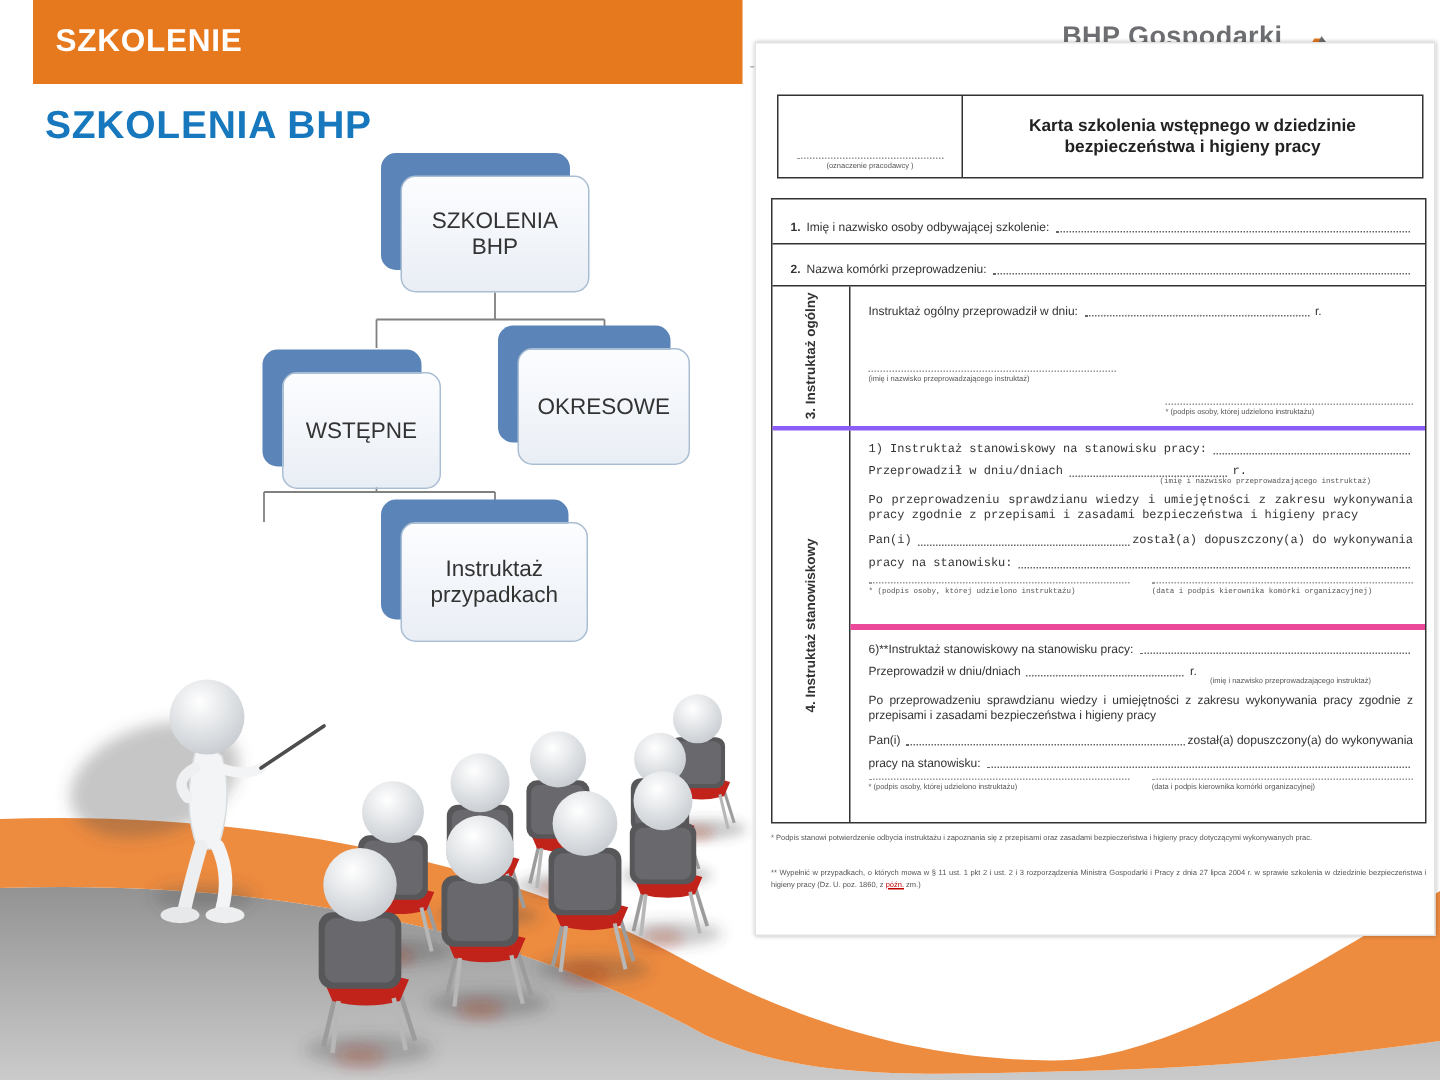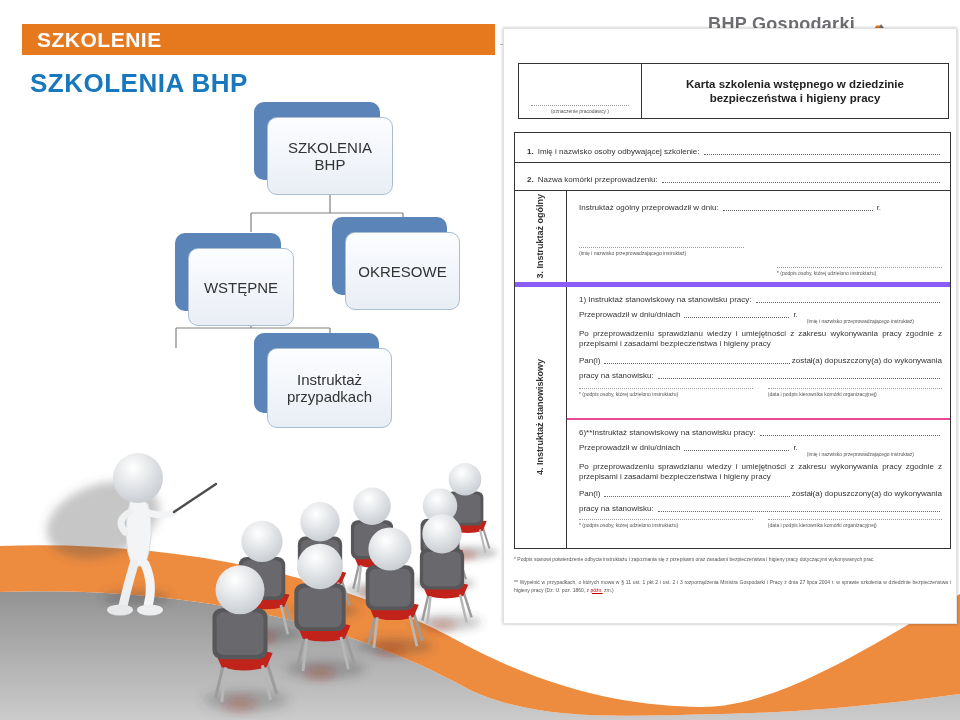--- a/index.html
+++ b/index.html
@@ -1,21 +1,21 @@
 <!DOCTYPE html>
 <html><head>
 <meta charset="utf-8">
 <style>
   html,body{margin:0;padding:0;background:#888;}
   .slide{position:relative;width:960px;height:720px;background:#ffffff;overflow:hidden;
          font-family:"Liberation Sans",sans-serif;}
   .abs{position:absolute;}
 
   
-  .title-bar{left:22px;top:24px;width:473px;height:31px;background:#e6781e;
+  .title-bar{left:22px;top:0;width:473px;height:56px;background:#e6781e;
              display:flex;align-items:center;}
   .title-bar span{color:#ffffff;font-weight:bold;font-size:21px;letter-spacing:.5px;margin-left:15px;}
   .page-heading{left:30px;top:68px;font-size:26px;font-weight:bold;color:#1878be;letter-spacing:.5px;}
   .brand{right:53px;top:11px;text-align:right;}
   .brand-text{font-size:18px;font-weight:bold;color:#6d6e71;letter-spacing:.3px;}
   .brand-underline{position:absolute;right:0;top:25px;width:116px;height:3px;background:#e6781e;}
   .brand-rule{left:500px;top:44px;width:456px;height:1px;background:#b9b9b9;}
   .brand-mark{right:2px;top:13px;}
 
   
@@ -36,34 +36,34 @@
   .employer-line{position:absolute;left:12px;right:12px;bottom:12px;border-top:1px dotted #999;}
   .employer-caption{position:absolute;left:0;right:0;bottom:4px;text-align:center;font-size:5px;color:#555;}
   .doc-header-right{flex:1;display:flex;align-items:center;justify-content:center;
                     font-weight:bold;font-size:11.5px;text-align:center;padding:0 14px;line-height:1.25;}
   .doc-table{position:absolute;left:10px;top:103px;width:437px;height:417px;border:1px solid #333;
              font-size:8px;color:#333;}
   .frow{display:flex;align-items:flex-end;border-bottom:1px solid #333;padding:0 8px 6px 12px;}
   .frow .num{font-weight:bold;margin-right:4px;}
   .dots{border-bottom:1px dotted #666;display:inline-block;height:8px;}
   .dots.flex{flex:1;margin:0 2px 1px 4px;}
-  .sec{display:flex;border-bottom:5px solid #8b5cf6;}
+  .sec{display:flex;border-bottom:3px solid #8b5cf6;}
   .sec:last-child{border-bottom:none;}
   .side-cell{width:52px;border-right:1px solid #333;display:flex;align-items:center;justify-content:center;}
   .side-label{writing-mode:vertical-rl;transform:rotate(180deg);font-weight:bold;font-size:9px;
               text-align:center;line-height:1.4;}
   .sec-content{flex:1;position:relative;}
   .cap{font-size:5px;color:#555;}
   .s3-line1{position:absolute;left:12px;top:12px;right:10px;display:flex;align-items:flex-end;}
   .s3-name{position:absolute;left:12px;top:56px;width:165px;}
   .s3-name .line{border-top:1px dotted #999;margin-bottom:2px;}
   .s3-sig{position:absolute;right:8px;bottom:6px;width:165px;text-align:left;}
   .s3-sig .line{border-top:1px dotted #999;margin-bottom:2px;}
   .sub{position:relative;padding:8px 8px 4px 12px;}
-  .sub.first{border-bottom:2px solid #ec4899;}
+  .sub.first{border-bottom:4px solid #ec4899;font-family:Liberation Mono, monospace;}
   .sub .row{display:flex;align-items:flex-end;margin-bottom:6px;}
   .sub .row2cap{display:block;text-align:right;margin:-3px 28px 5px 0;}
   .sub .para{text-align:justify;line-height:1.25;margin-bottom:7px;}
   .sigrow{display:flex;justify-content:space-between;margin-top:8px;}
   .sigrow .sigblock{width:48%;}
   .sigrow .line{border-top:1px dotted #999;margin-bottom:2px;}
   .footnote{position:absolute;left:10px;width:437px;font-size:5px;color:#555;
             text-align:justify;line-height:1.5;}
   .fn-link{color:#c00000;text-decoration:underline;}
 

